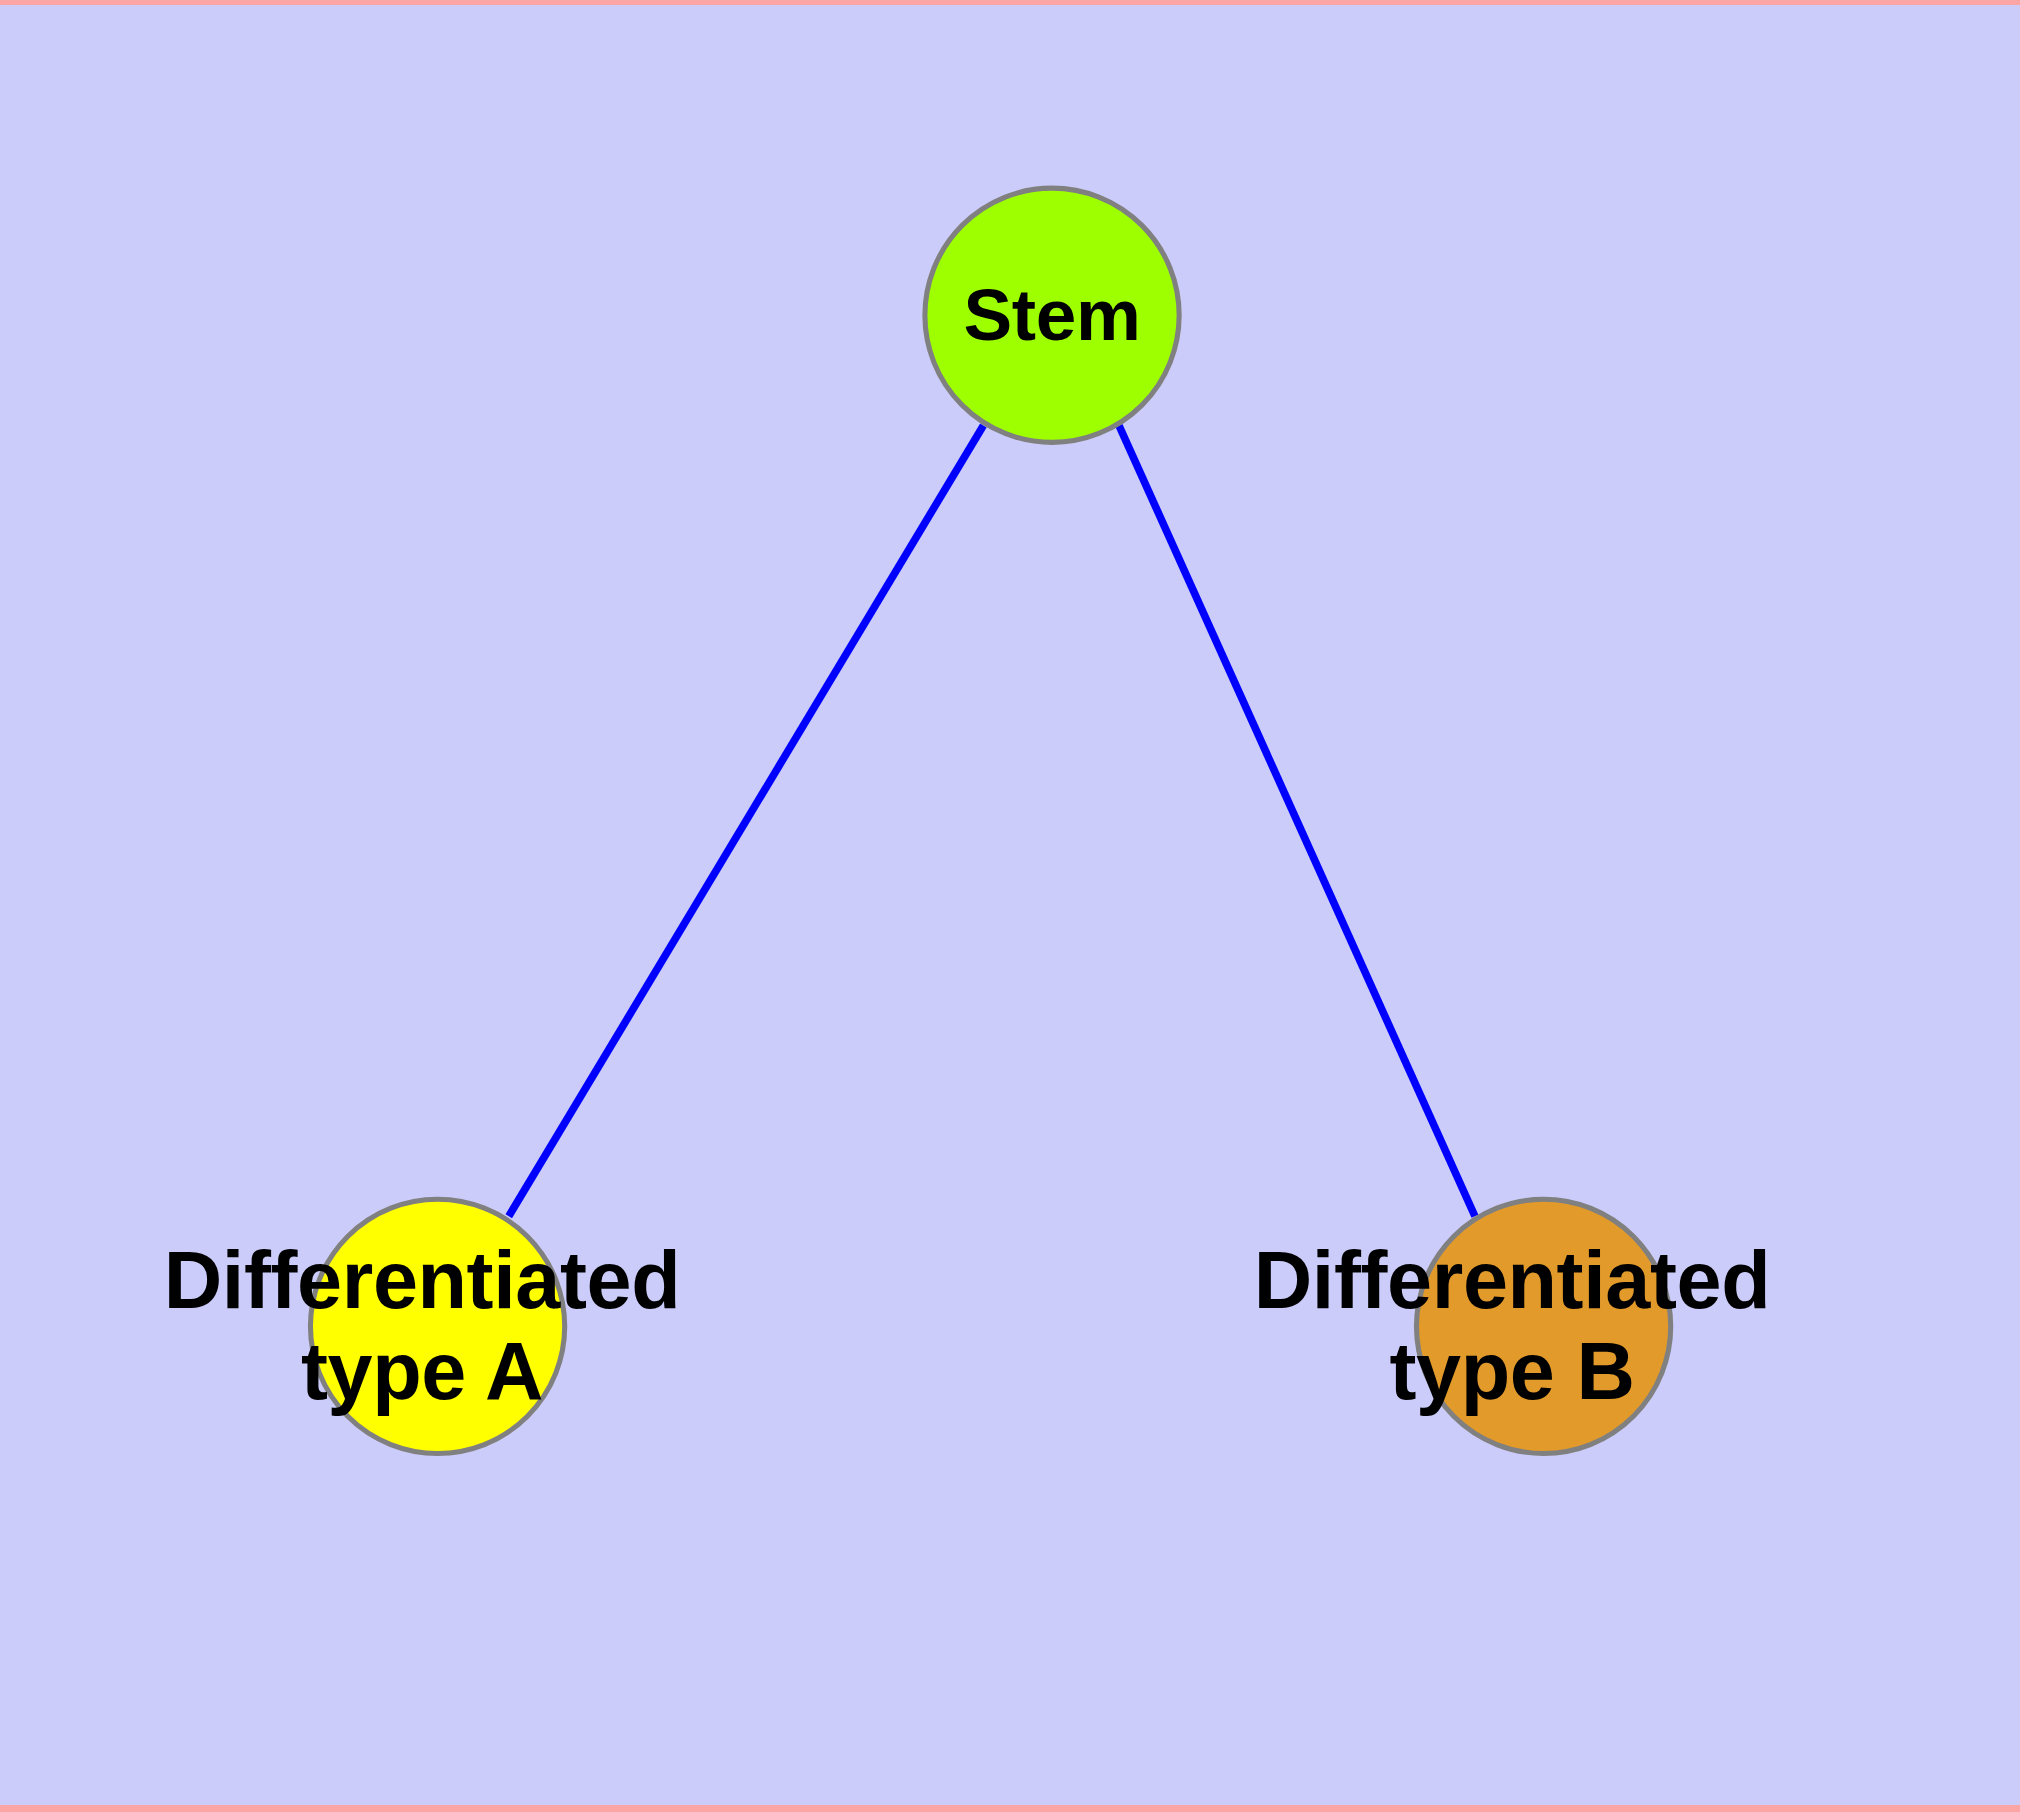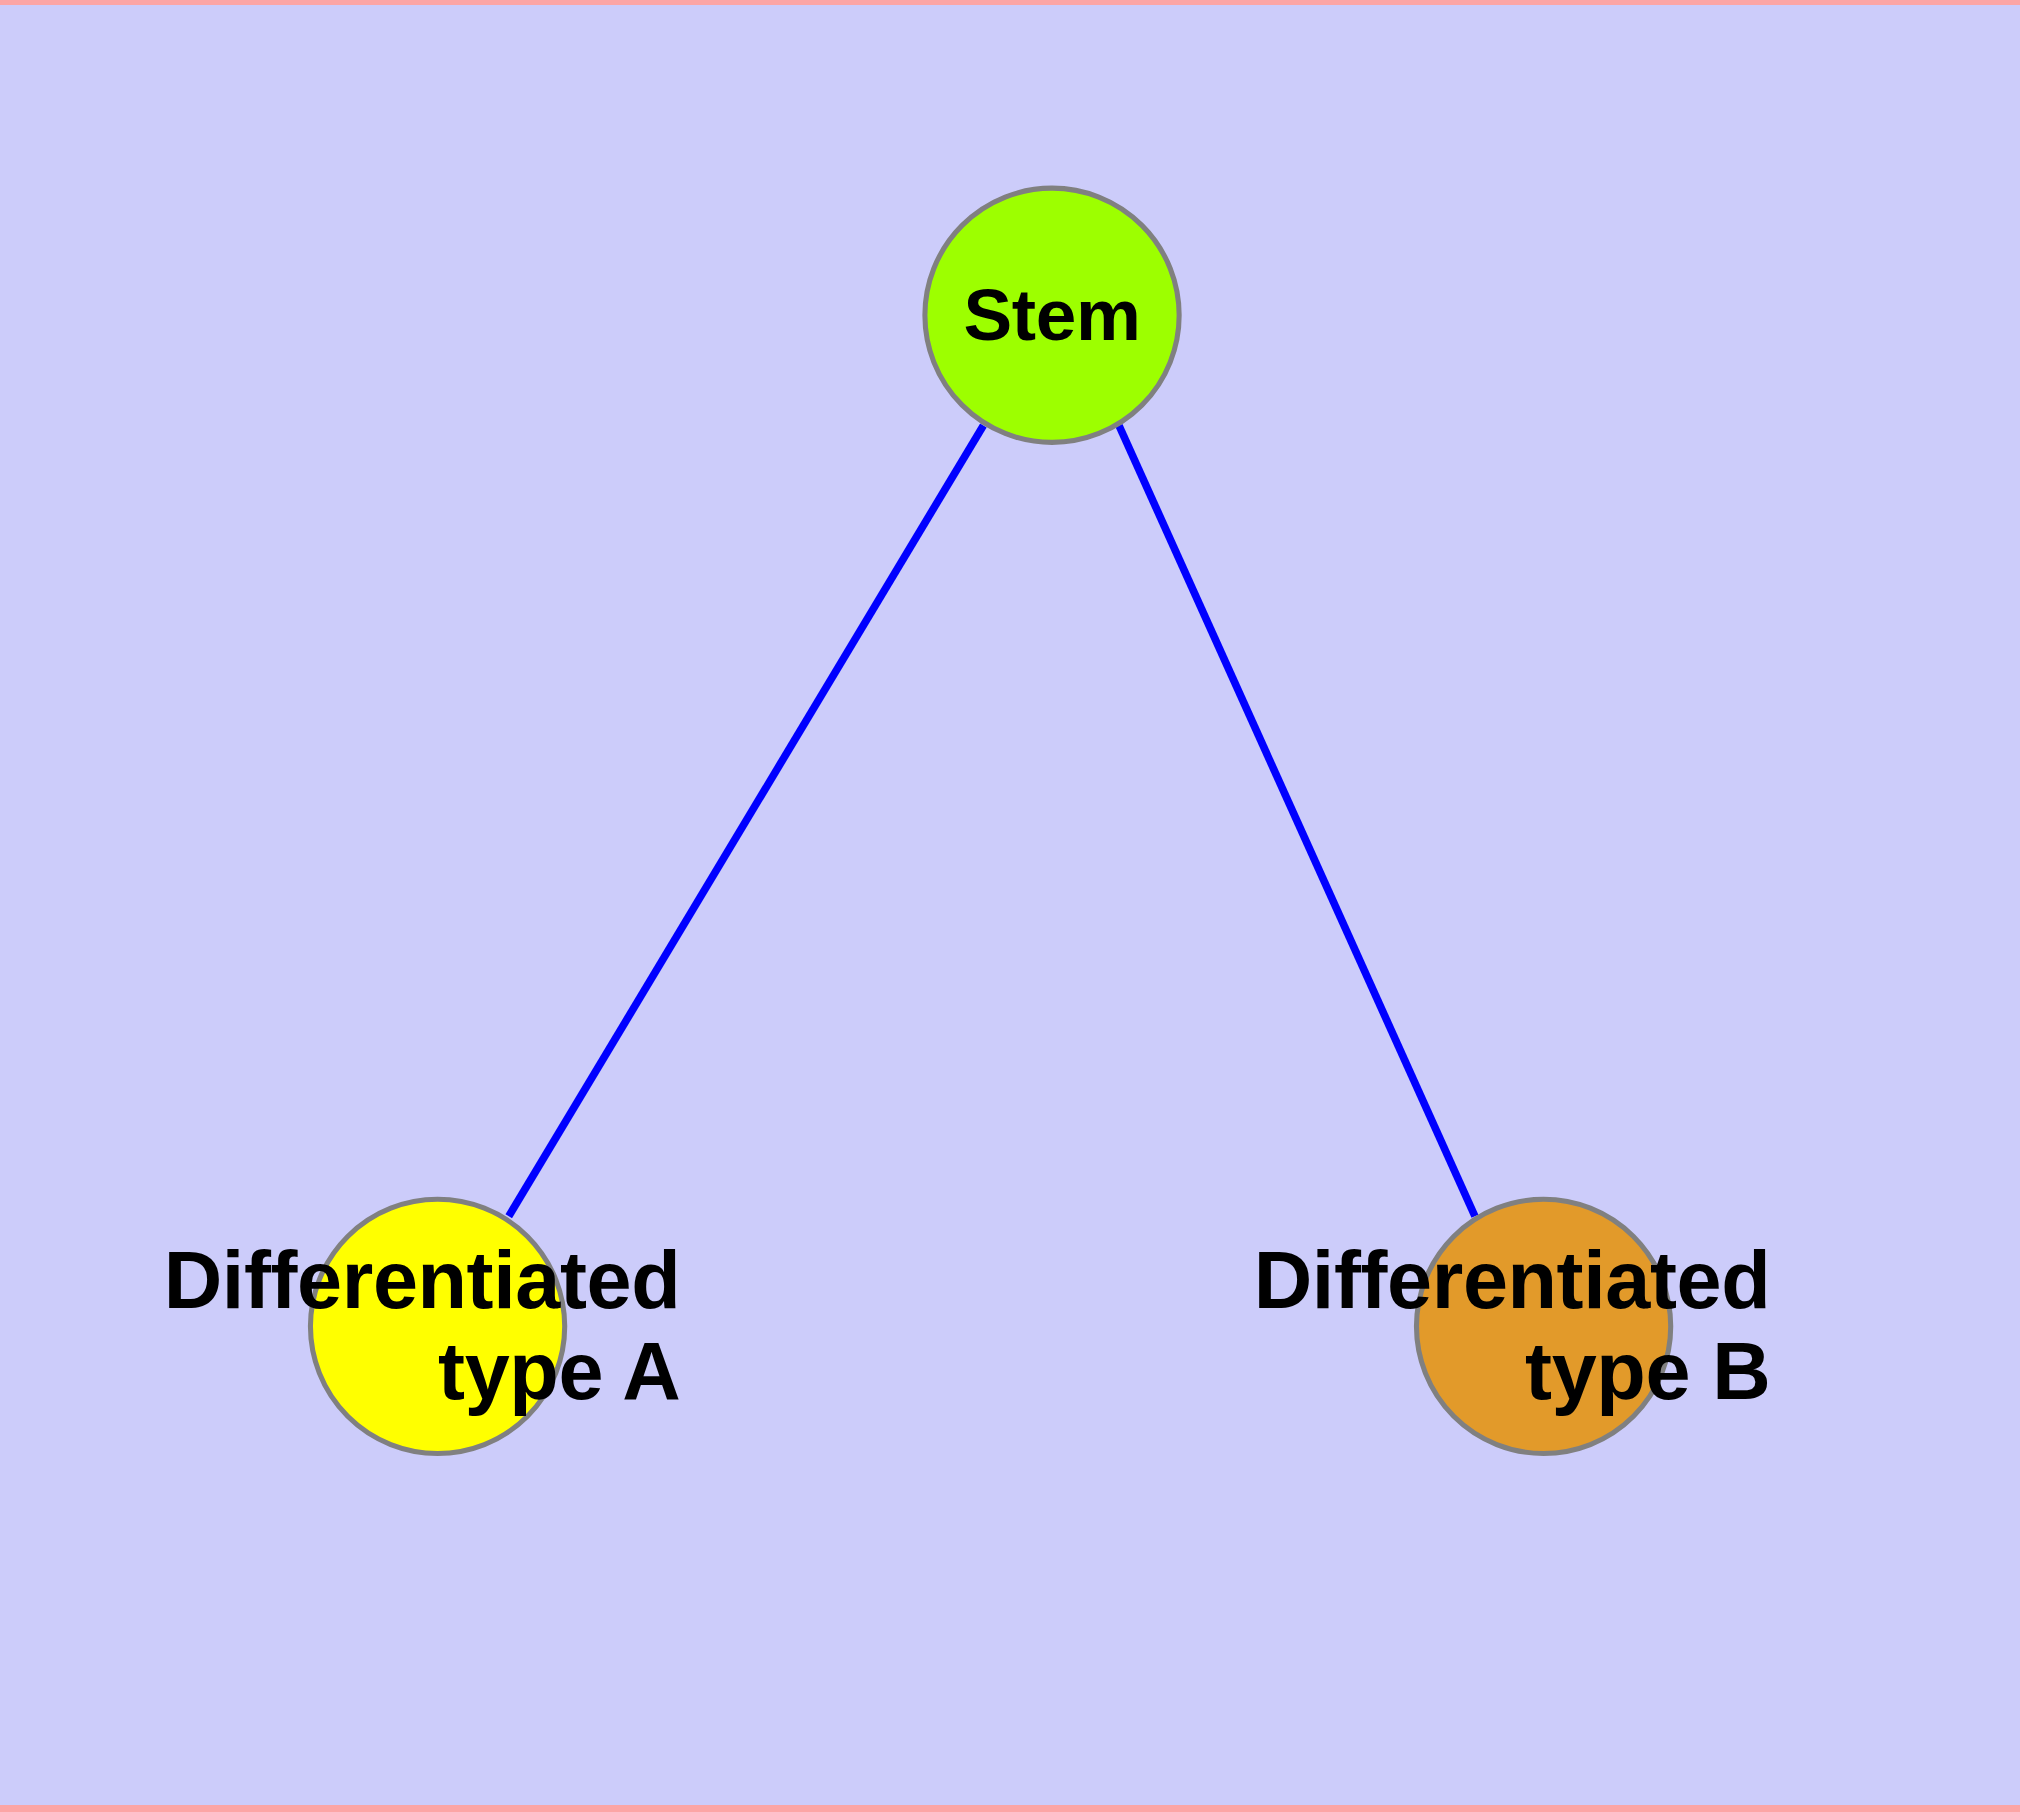--- a/index.html
+++ b/index.html
@@ -41,21 +41,20 @@
     white-space: pre;
     letter-spacing: -0.4px;
     transform: translate(-50%, -50%);
     pointer-events: none;
   }
   .label-stem {
     font-size: 73px;
   }
   .label-wide {
     font-size: 81px;
-    text-align: right;
   }
 </style>
 </head>
 <body>
 
 <div id="canvas">
 
   <div id="plot-area"></div>
 
   <svg id="graph-svg" viewBox="0 0 2384 2138" xmlns="http://www.w3.org/2000/svg">

